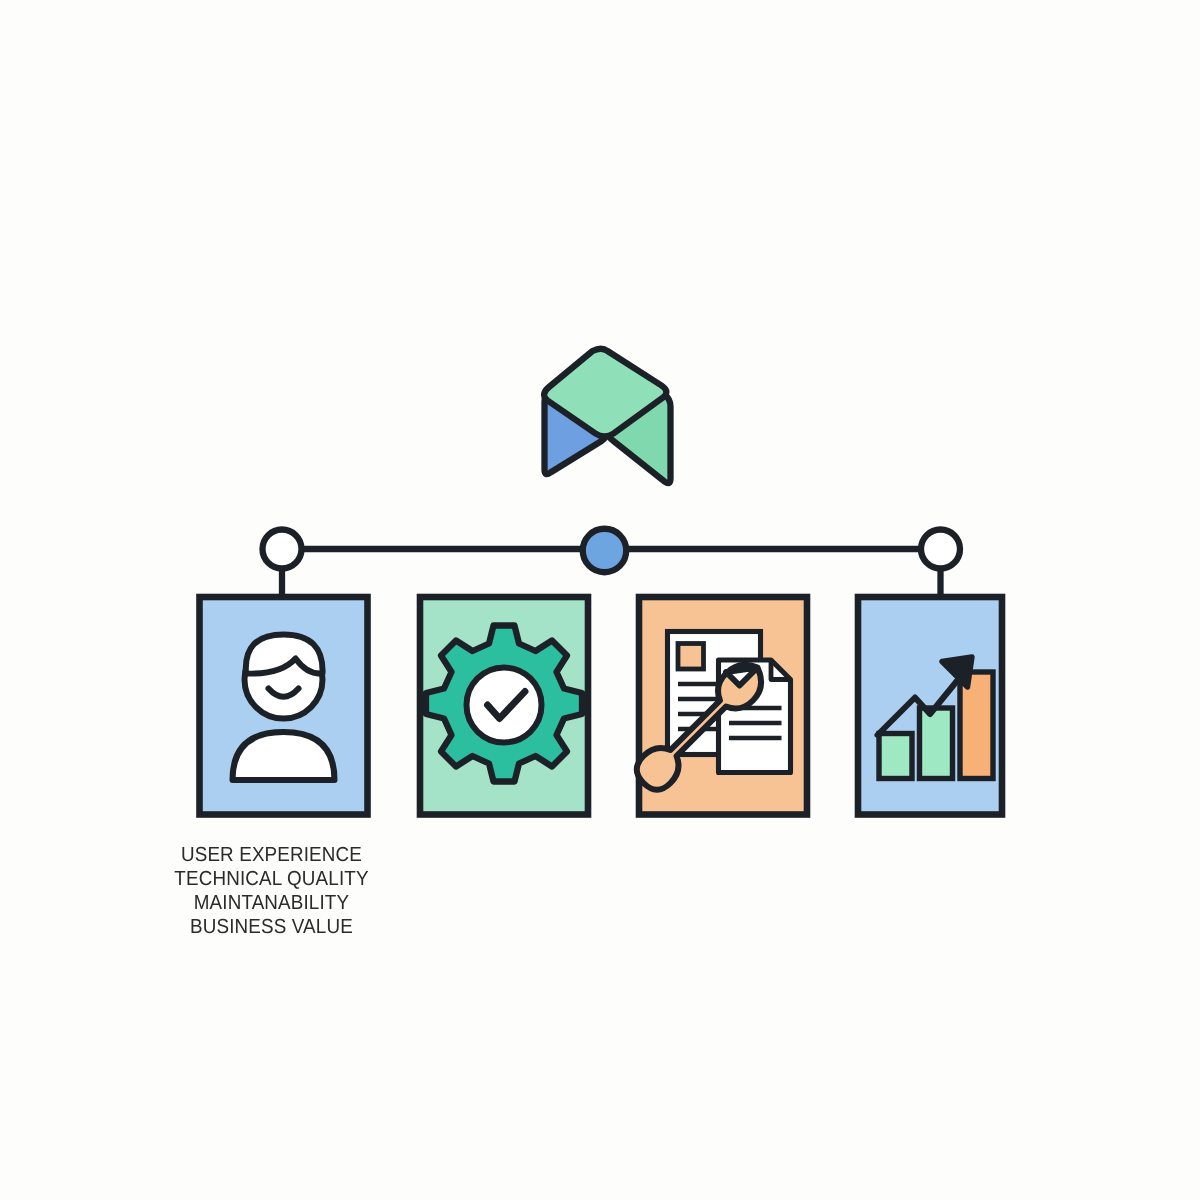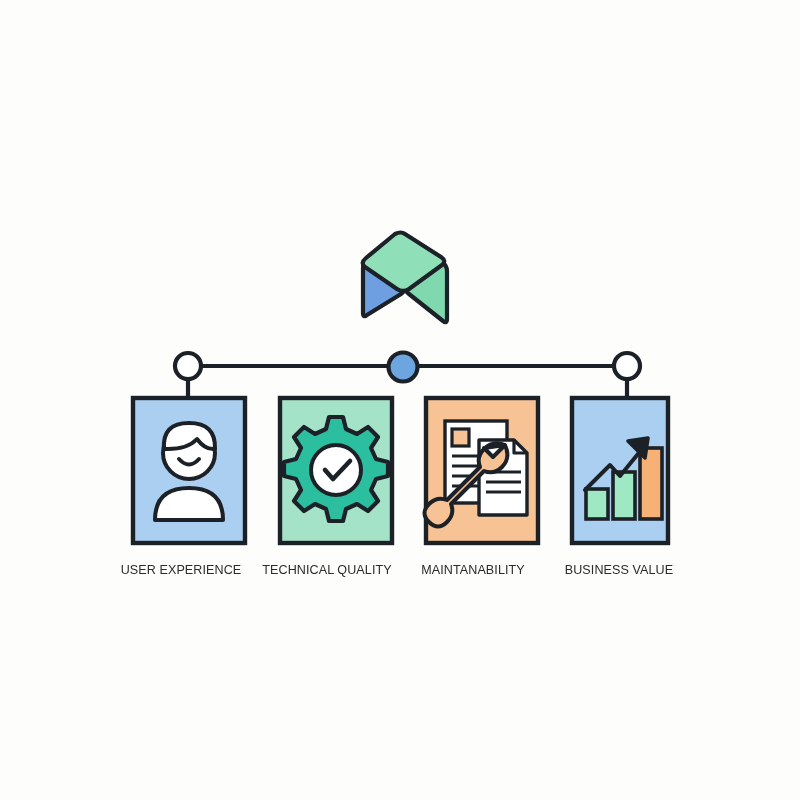--- a/index.html
+++ b/index.html
@@ -24,21 +24,21 @@
     top: 0;
     width: 800px;
     height: 800px;
   }
   .label-row {
     position: absolute;
     left: 110px;
     top: 562px;
     width: 580px;
     display: flex;
-    flex-direction: row;
+    flex-direction: column;
     align-items: flex-start;
     justify-content: space-between;
   }
   .card-label {
     width: 142px;
     text-align: center;
     font-family: "Liberation Sans", sans-serif;
     font-size: 13.5px;
     font-weight: 400;
     letter-spacing: 0.1px;

